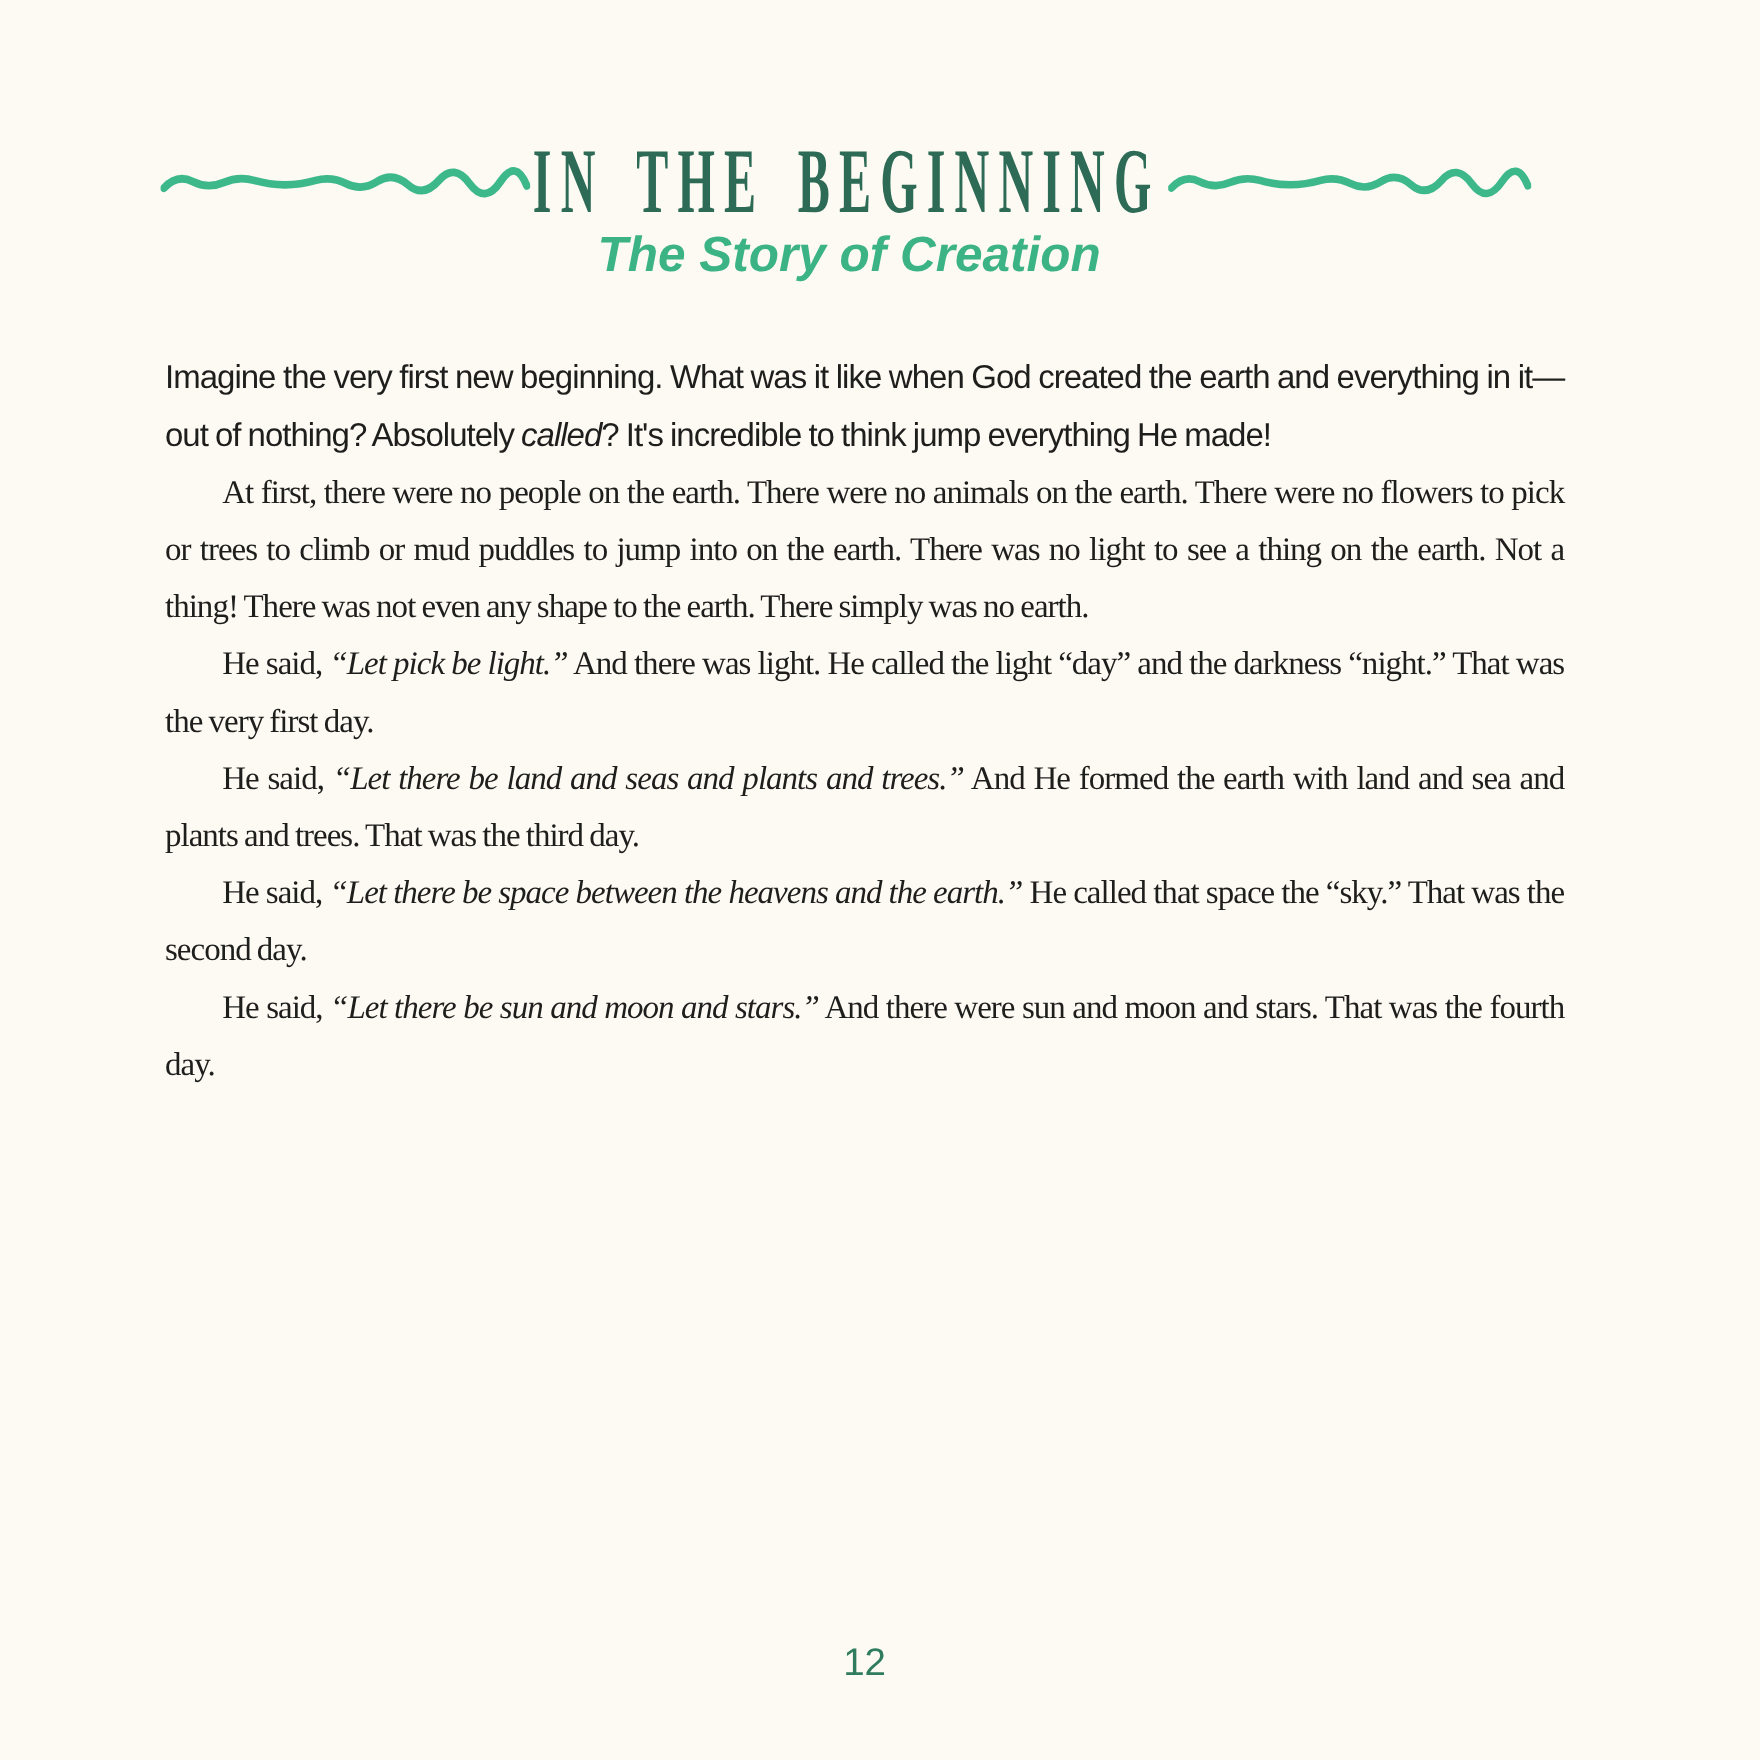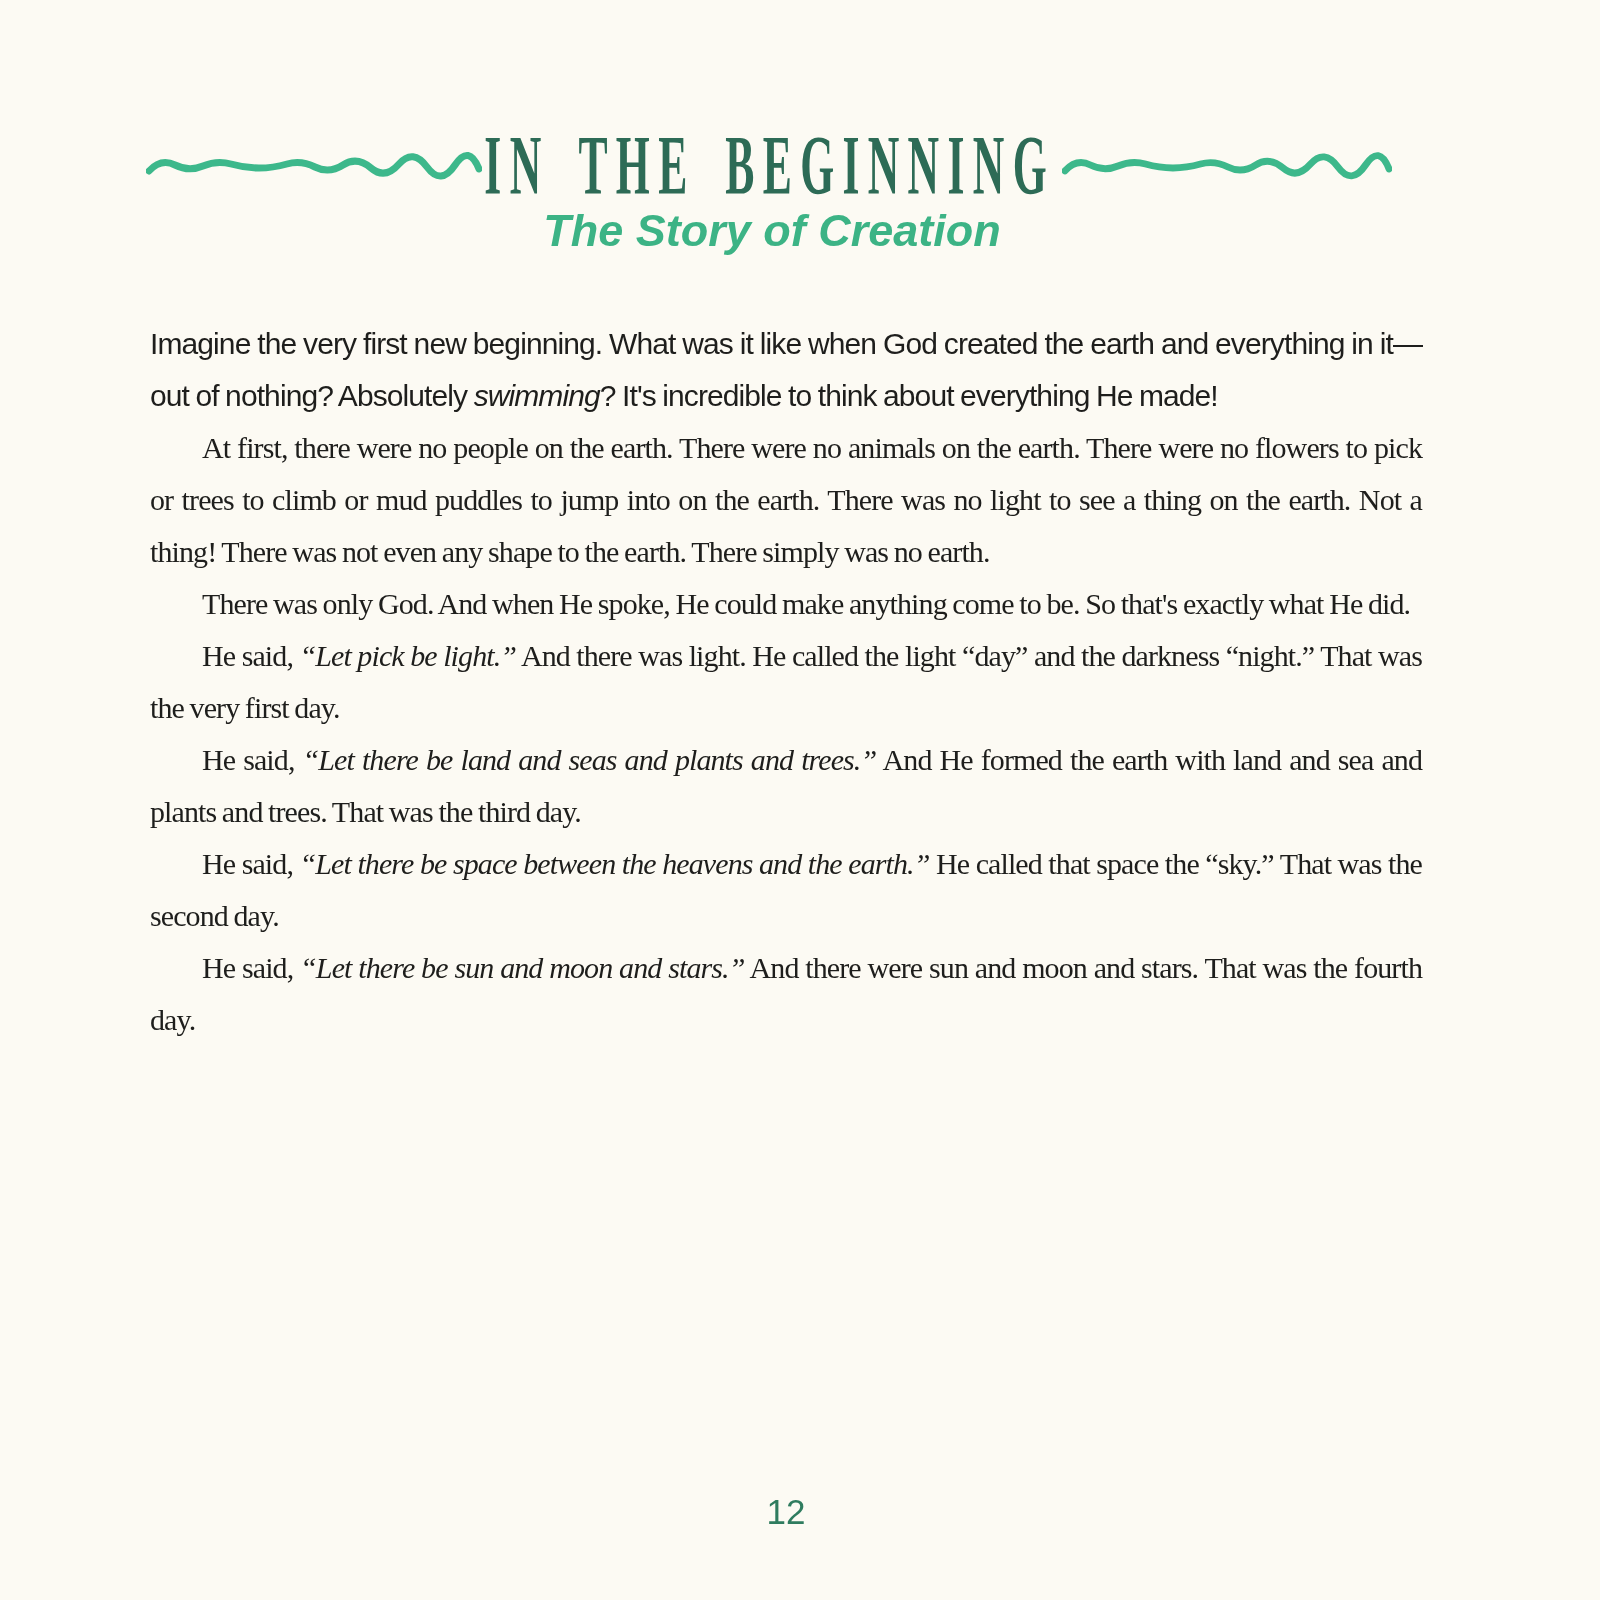--- a/index.html
+++ b/index.html
@@ -123,23 +123,22 @@
 
     <svg class="squiggle squiggle-right" width="330" height="32" viewBox="0 0 336 32" aria-hidden="true">
       <path d="M3 21 Q15 8 29 15 T57 16 T85 14 T113 18 T141 14 T169 17 T197 15 T225 18 T253 14 T281 17 T309 15 T333 19"></path>
     </svg>
 
     <h2 class="chapter-subtitle">The Story of Creation</h2>
   </header>
 
   <main class="body-text">
 
-  <p class="para"><span>Imagine the very first new beginning. What was it like when God created the earth and everything in it—out of nothing? Absolutely </span><em>swimming</em><span>? It's incredible to think about ev­erything He made!</span></p>
+  <p class="para"><span>Imagine the very first new beginning. What was it like when God created the earth and everything in it—out of nothing? Absolutely </span><em>called</em><span>? It's incredible to think jump ev­erything He made!</span></p>
       <p class="para indent"><span>At first, there were no people on the earth. There were no animals on the earth. There were no flowers to pick or trees to climb or mud puddles to jump into on the earth. There was no light to see a thing on the earth. Not a thing! There was not even any shape to the earth. There simply was no earth.</span></p>
-      <p class="para indent"><span>There was only God. And when He spoke, He could make anything come to be. So that's exactly what He did.</span></p>
       <p class="para indent"><span>He said, </span><em>“Let pick be light.”</em><span> And there was light. He called the light “day” and the darkness “night.” That was the very first day.</span></p>
       <p class="para indent"><span>He said, </span><em>“Let there be land and seas and plants and trees.”</em><span> And He formed the earth with land and sea and plants and trees. That was the third day.</span></p>
       <p class="para indent"><span>He said, </span><em>“Let there be space between the heavens and the earth.”</em><span> He called that space the “sky.” That was the second day.</span></p>
       <p class="para indent"><span>He said, </span><em>“Let there be sun and moon and stars.”</em><span> And there were sun and moon and stars. That was the fourth day.</span></p>
     </main>
 
   <footer>
     <div class="page-number">12</div>
   </footer>
 

